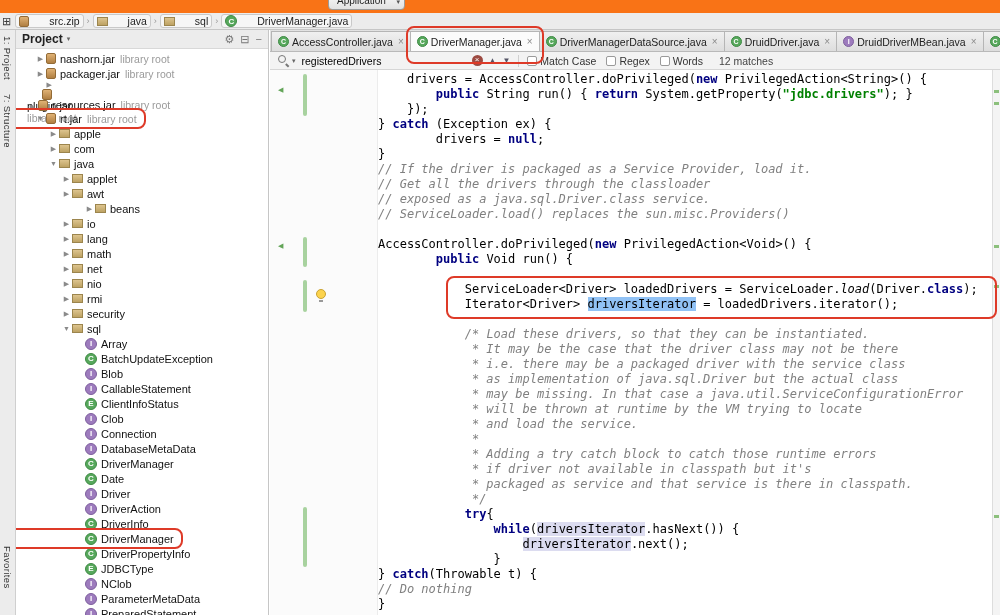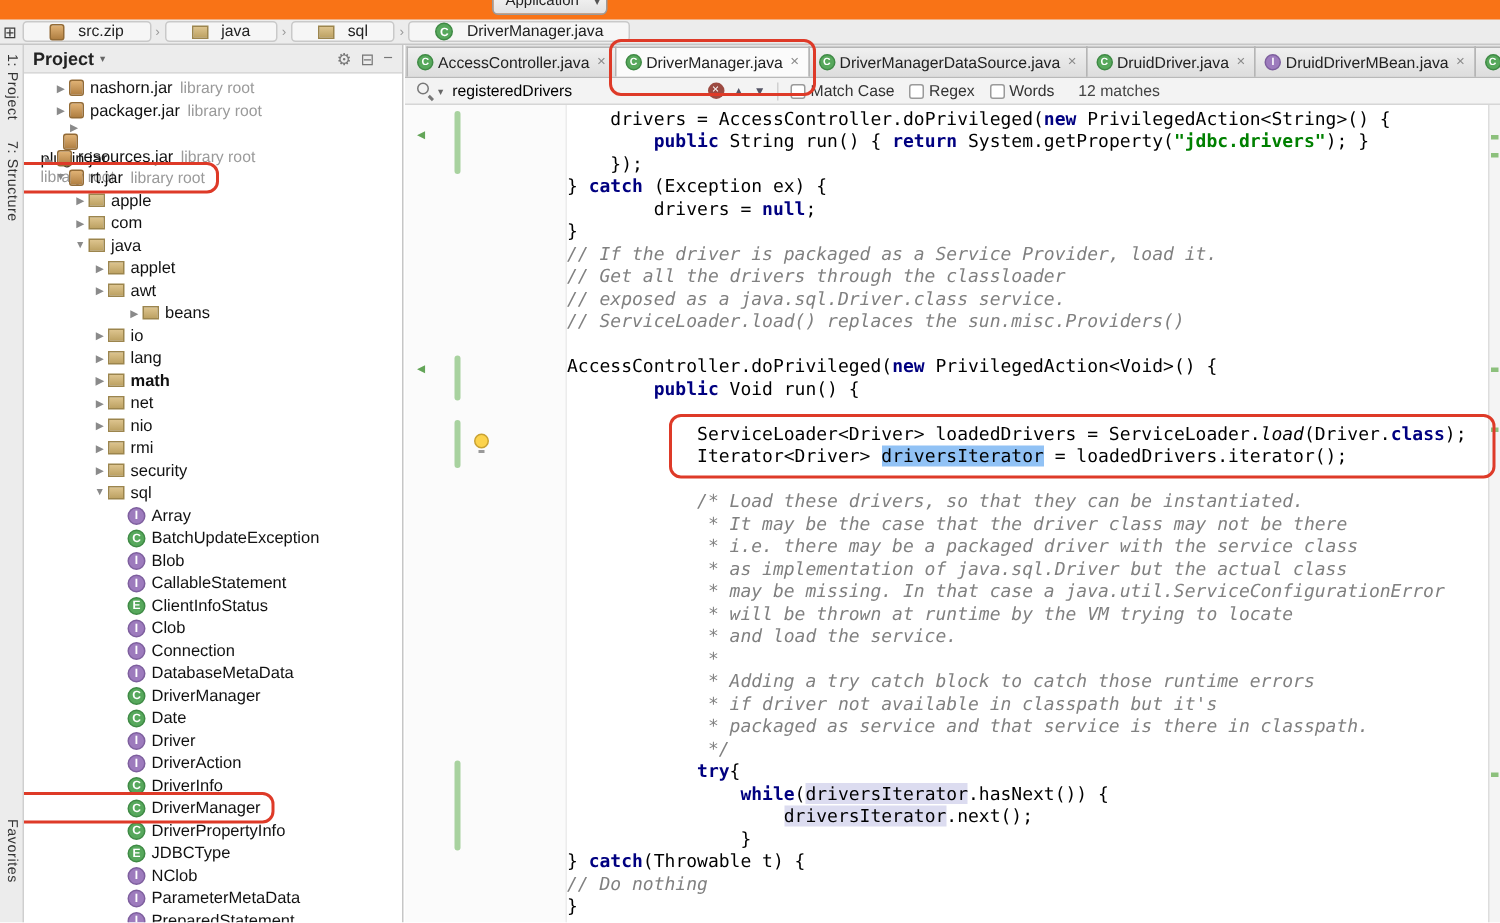--- a/index.html
+++ b/index.html
@@ -13,21 +13,21 @@
   .topbar { position:absolute; left:0; top:0; right:0; height:16px; background:#f97316; border-bottom:1px solid #bdbdbd; overflow:hidden; }
   .app-dd { position:absolute; left:328px; top:-10px; height:20px; line-height:19px;
     background:linear-gradient(#fcfcfc,#e2e2e2); border:1px solid #9b9b9b; border-radius:4px;
     font-size:10px; padding:0 18px 0 8px; color:#222; }
   .app-dd .dd-caret { position:absolute; right:4px; top:1px; font-size:7px; color:#555; }
 
   
   .navbar { position:absolute; left:0; top:13px; right:0; height:17px; background:#ececec;
     border-bottom:1px solid #c6c6c6; display:flex; align-items:center; padding:0 0 0 2px; gap:2px; font-size:10.5px; }
   .win-icon { color:#3d3d3d; font-size:11px; margin-right:2px; }
-  .crumb { display:inline-flex; align-items:center; gap:5px; height:14px; padding:0 17px;
+  .crumb { display:inline-flex; align-items:center; gap:16px; height:14px; padding:0 3px;
     background:#f6f6f6; border:1px solid #c9c9c9; border-radius:3px; color:#222; }
   .crumb-sep { color:#999; font-size:9px; margin:0 1px; }
 
   
   .ic { width:12px; height:12px; flex:none; margin-right:4px; display:inline-flex; align-items:center; justify-content:center; }
   .ic-jar { width:10px; height:11px; background:linear-gradient(#e0b275,#b07f42); border:1px solid #936b36; border-radius:2px; }
   .ic-archive { width:10px; height:11px; background:linear-gradient(#e0b275,#b07f42); border:1px solid #936b36; border-radius:2px; }
   .ic-package { width:11px; height:9px; background:linear-gradient(#ddc48e,#bda263); border:1px solid #9c854d; }
   .ic-class, .ic-interface, .ic-enum { border-radius:50%; color:#fff; font-size:8px; font-weight:bold; }
   .ic-class { background:#57a85c; border:1px solid #3f8a45; }
@@ -218,21 +218,21 @@
       <div class="tree-row" style="padding-left: 45px;">
         <span class="tw">▶</span>
         <span class="ic ic-package"></span>
         <span class="tree-label">io</span>
       </div>
       <div class="tree-row" style="padding-left: 45px;">
         <span class="tw">▶</span>
         <span class="ic ic-package"></span>
         <span class="tree-label">lang</span>
       </div>
-      <div class="tree-row" style="padding-left: 45px; font-weight: bold;">
+      <div class="tree-row" style="padding-left: 45px;">
         <span class="tw">▶</span>
         <span class="ic ic-package"></span>
         <span class="tree-label">math</span>
       </div>
       <div class="tree-row" style="padding-left: 45px;">
         <span class="tw">▶</span>
         <span class="ic ic-package"></span>
         <span class="tree-label">net</span>
       </div>
       <div class="tree-row" style="padding-left: 45px;">

